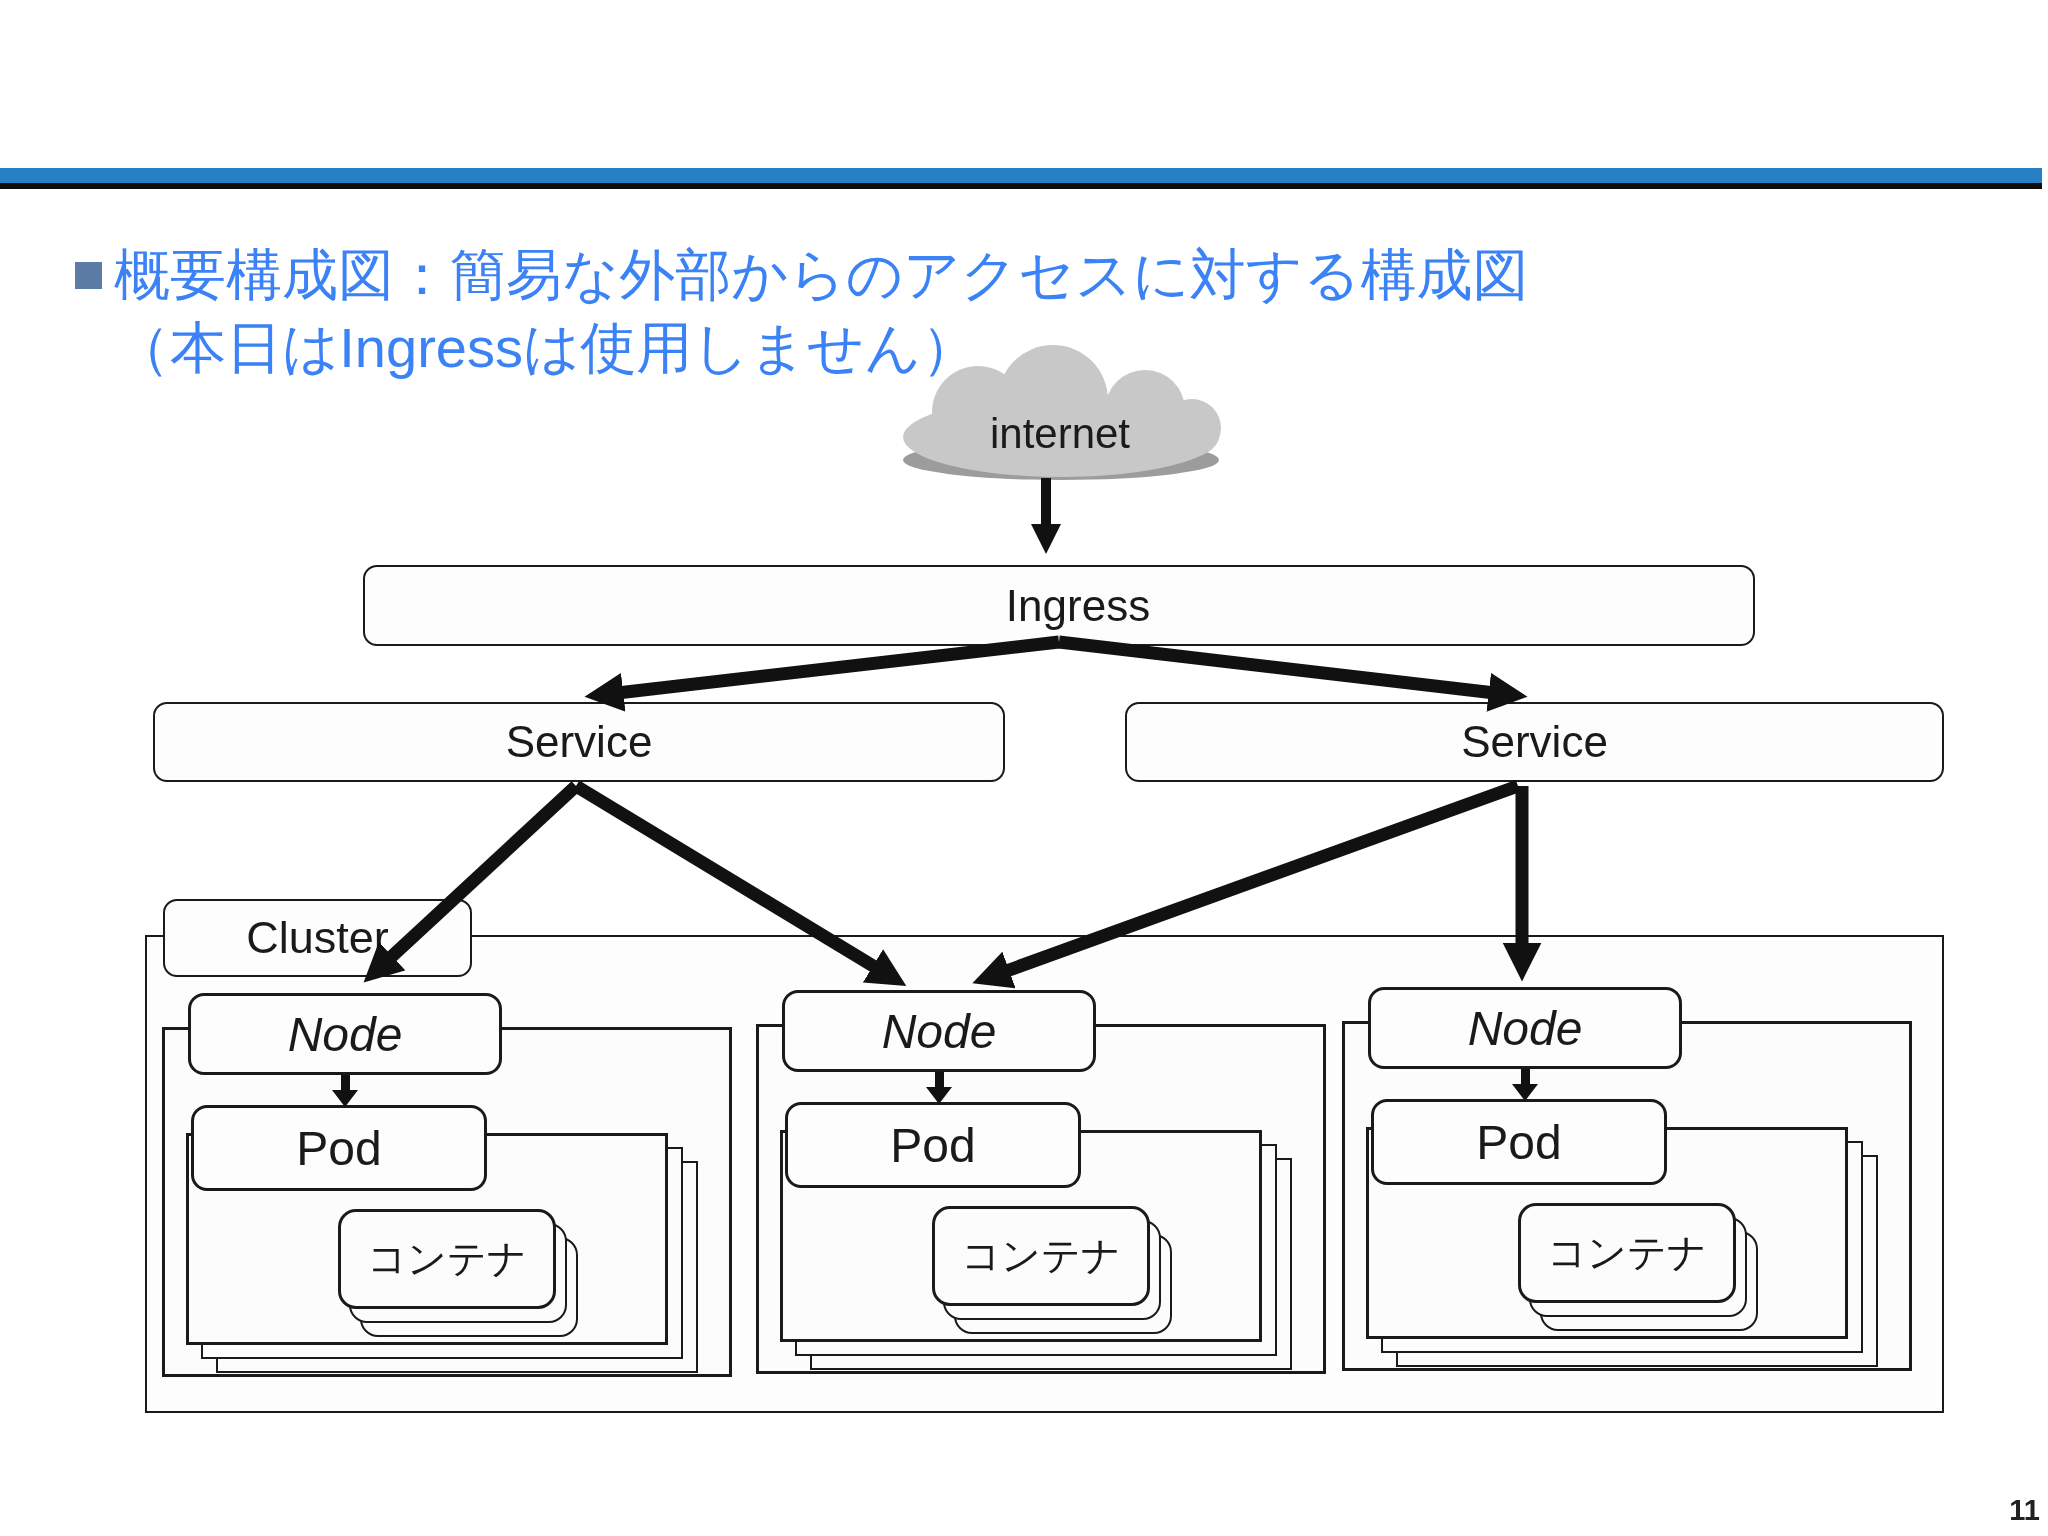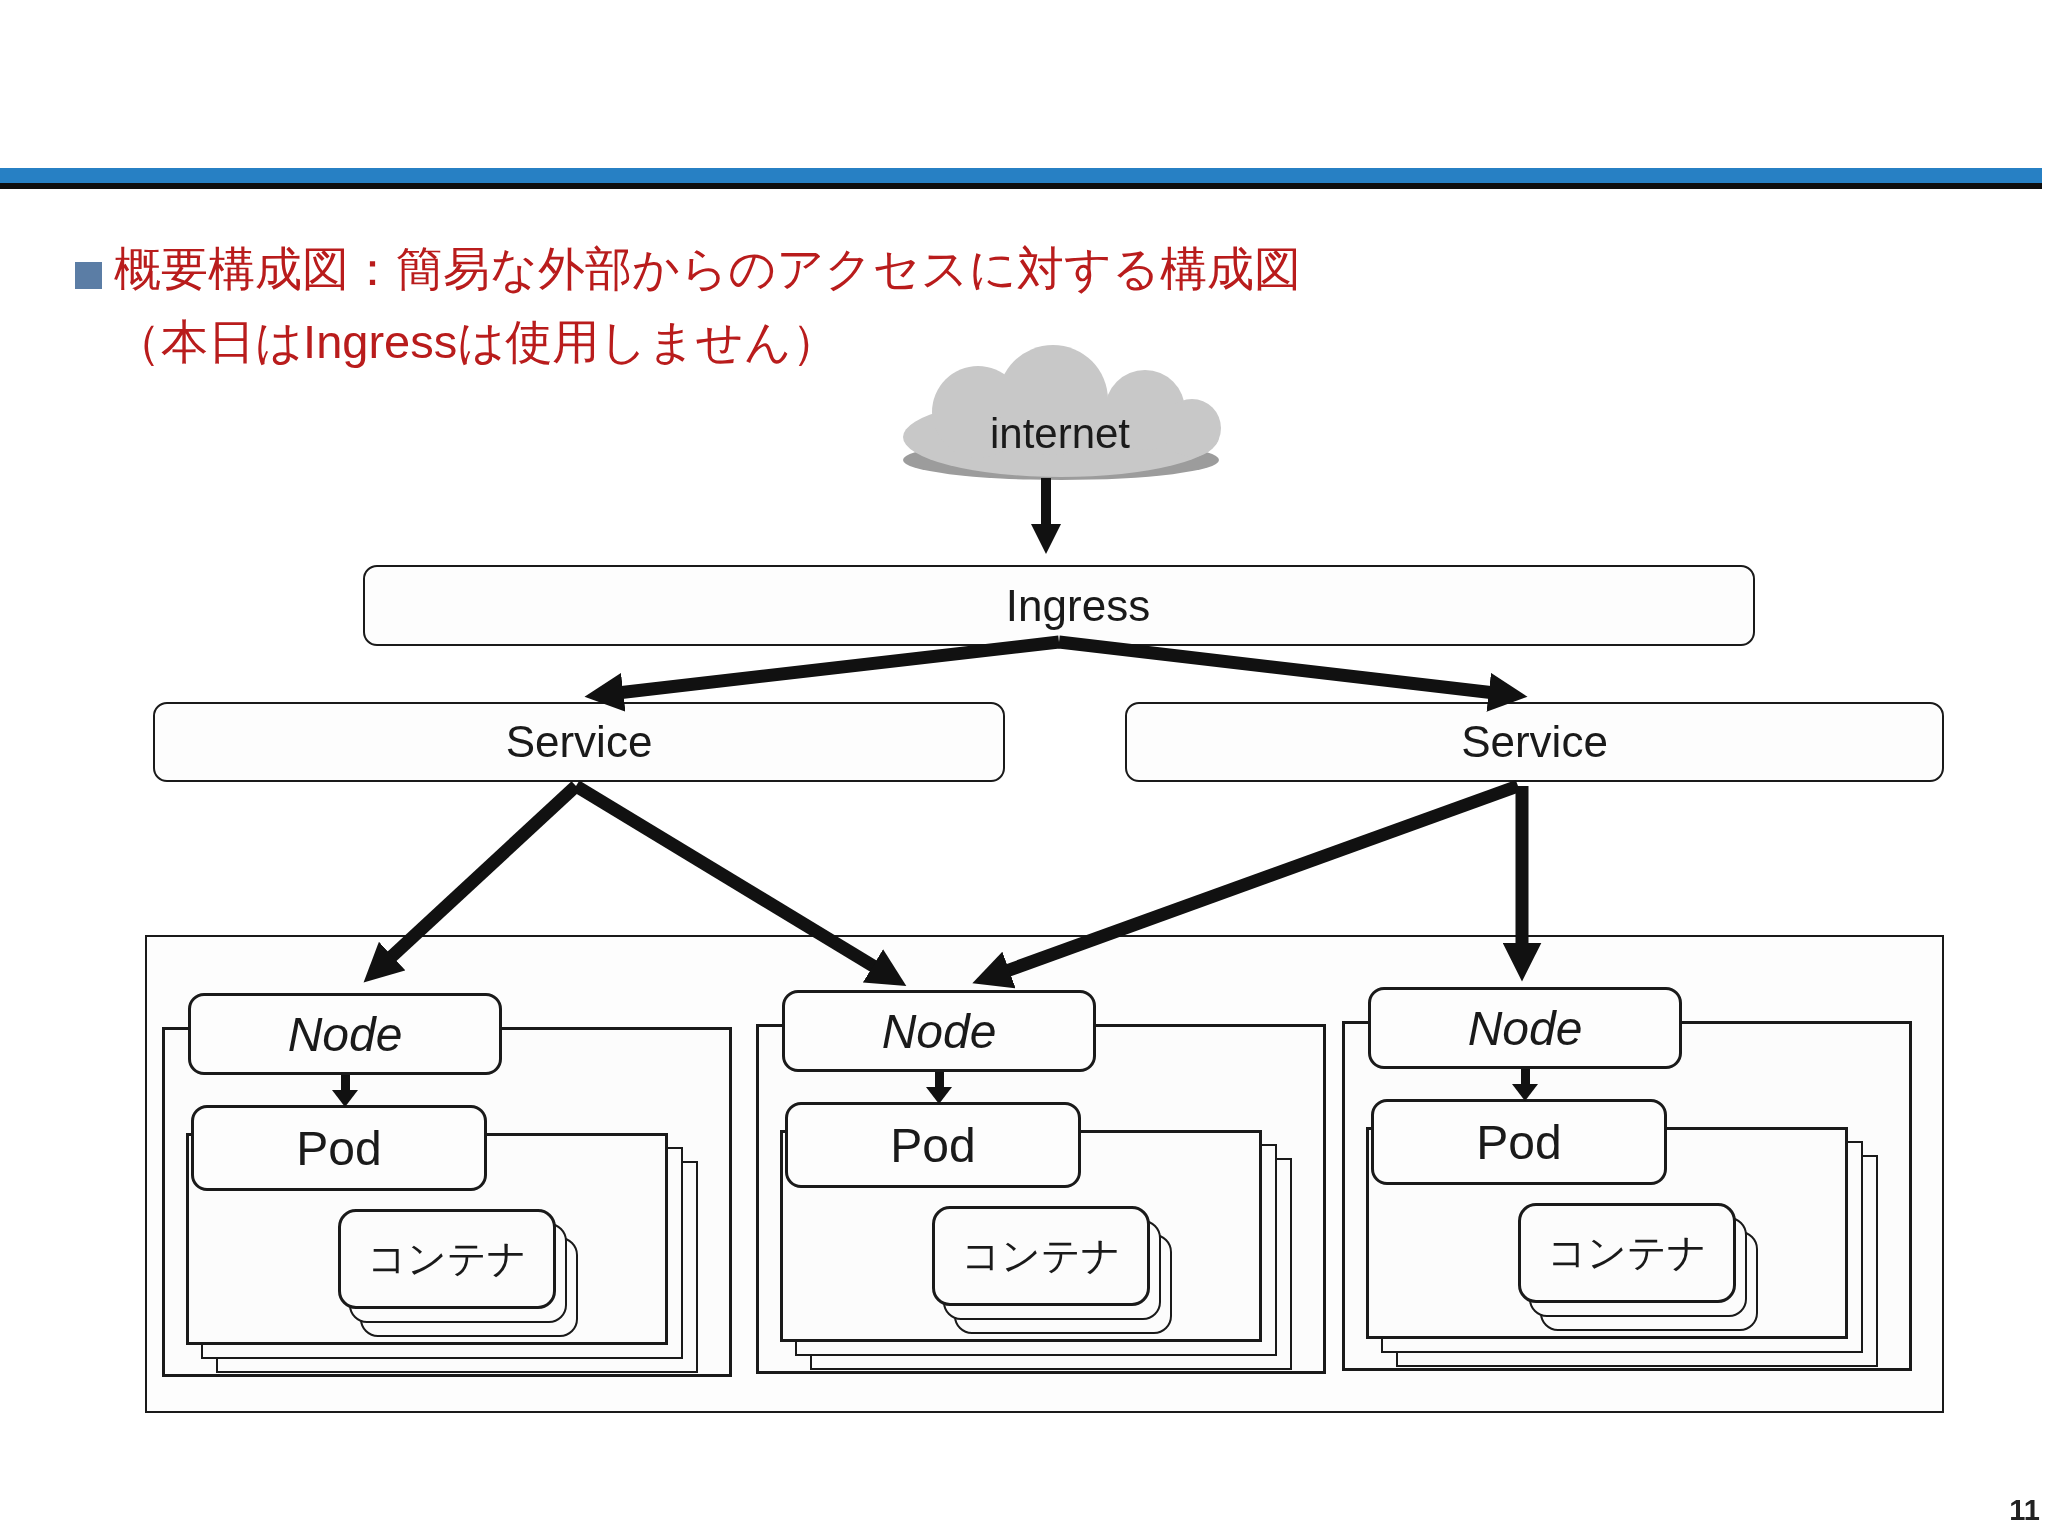--- a/index.html
+++ b/index.html
@@ -10,21 +10,21 @@
   }
   .abs { position:absolute; }
 
   
   .slide-title { left:58px; top:98px; font-size:63px; font-weight:bold; color:#141414; white-space:nowrap; }
   .band-blue  { left:0; top:168px; width:2042px; height:15px; }
   .band-black { left:0; top:183px; width:2042px; height:6px; background:#0e0e0e; }
 
   
   .bullet-square { left:75px; top:262px; width:27px; height:27px; }
-  .bullet-line { left:114px; font-size:47px; color:#b91c1c; white-space:nowrap; }
+  .bullet-line { left:114px; font-size:56px; color:#3b82f6; white-space:nowrap; }
   .bullet-line.l1 { top:238px; }
   .bullet-line.l2 { top:311px; }
 
   
   .dbox {
     position:absolute; background:#fdfdfd; border:2px solid #1a1a1a; border-radius:14px;
     display:flex; align-items:center; justify-content:center;
     font-size:44px; color:#1a1a1a; box-sizing:border-box; white-space:nowrap;
   }
   .ingress-box { left:363px; top:565px; width:1392px; height:81px;padding-left:38px; }
@@ -75,20 +75,21 @@
   <div class="abs bullet-line l1">概要構成図：簡易な外部からのアクセスに対する構成図</div>
   <div class="abs bullet-line l2">（本日はIngressは使用しません）</div>
 
   <div class="abs internet-label">internet</div>
 
   <div class="dbox ingress-box">Ingress</div>
   <div class="dbox service-box-left">Service</div>
   <div class="dbox service-box-right">Service</div>
 
   <div class="abs cluster-rect"></div>
+  <div class="dbox cluster-label">Cluster</div>
 
   <div class="node-group" style="left:162px; top:987px;">
     <div class="grect"></div>
     <div class="stack s3"></div>
     <div class="stack s2"></div>
     <div class="stack s1"></div>
     <div class="dbox pod-label">Pod</div>
     <div class="cbox c3"></div>
     <div class="cbox c2"></div>
     <div class="cbox c1">コンテナ</div>

